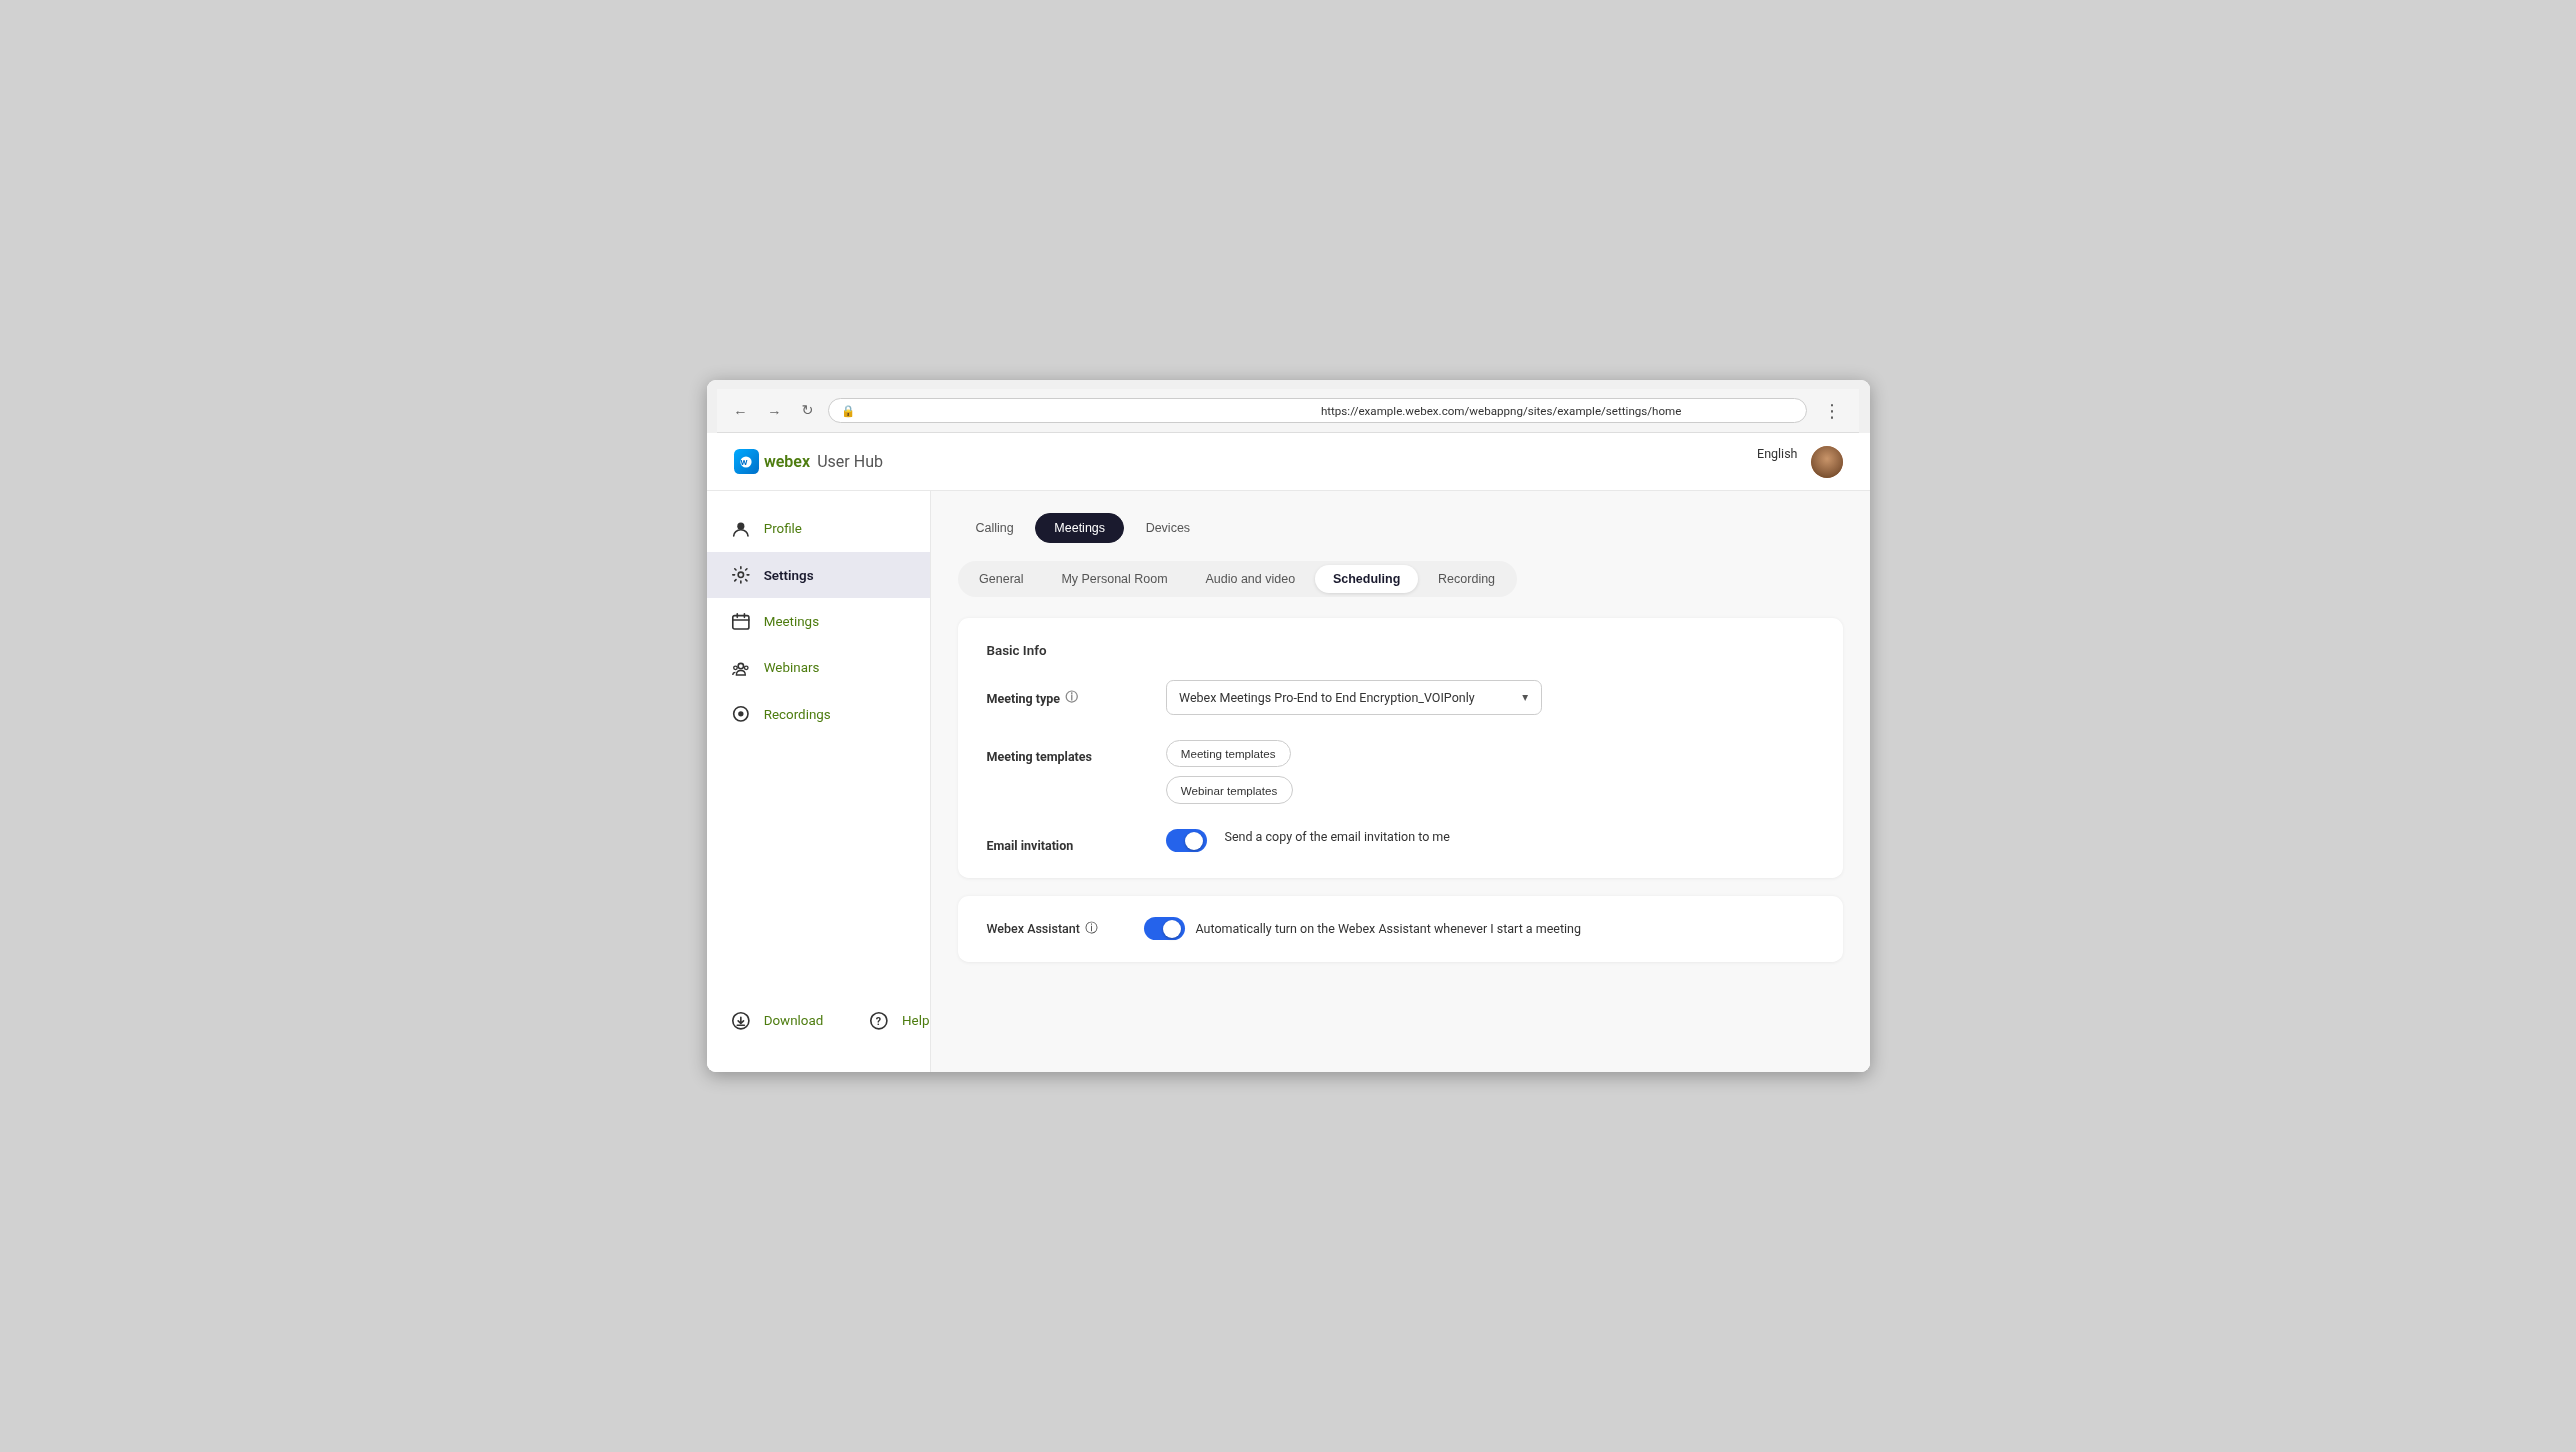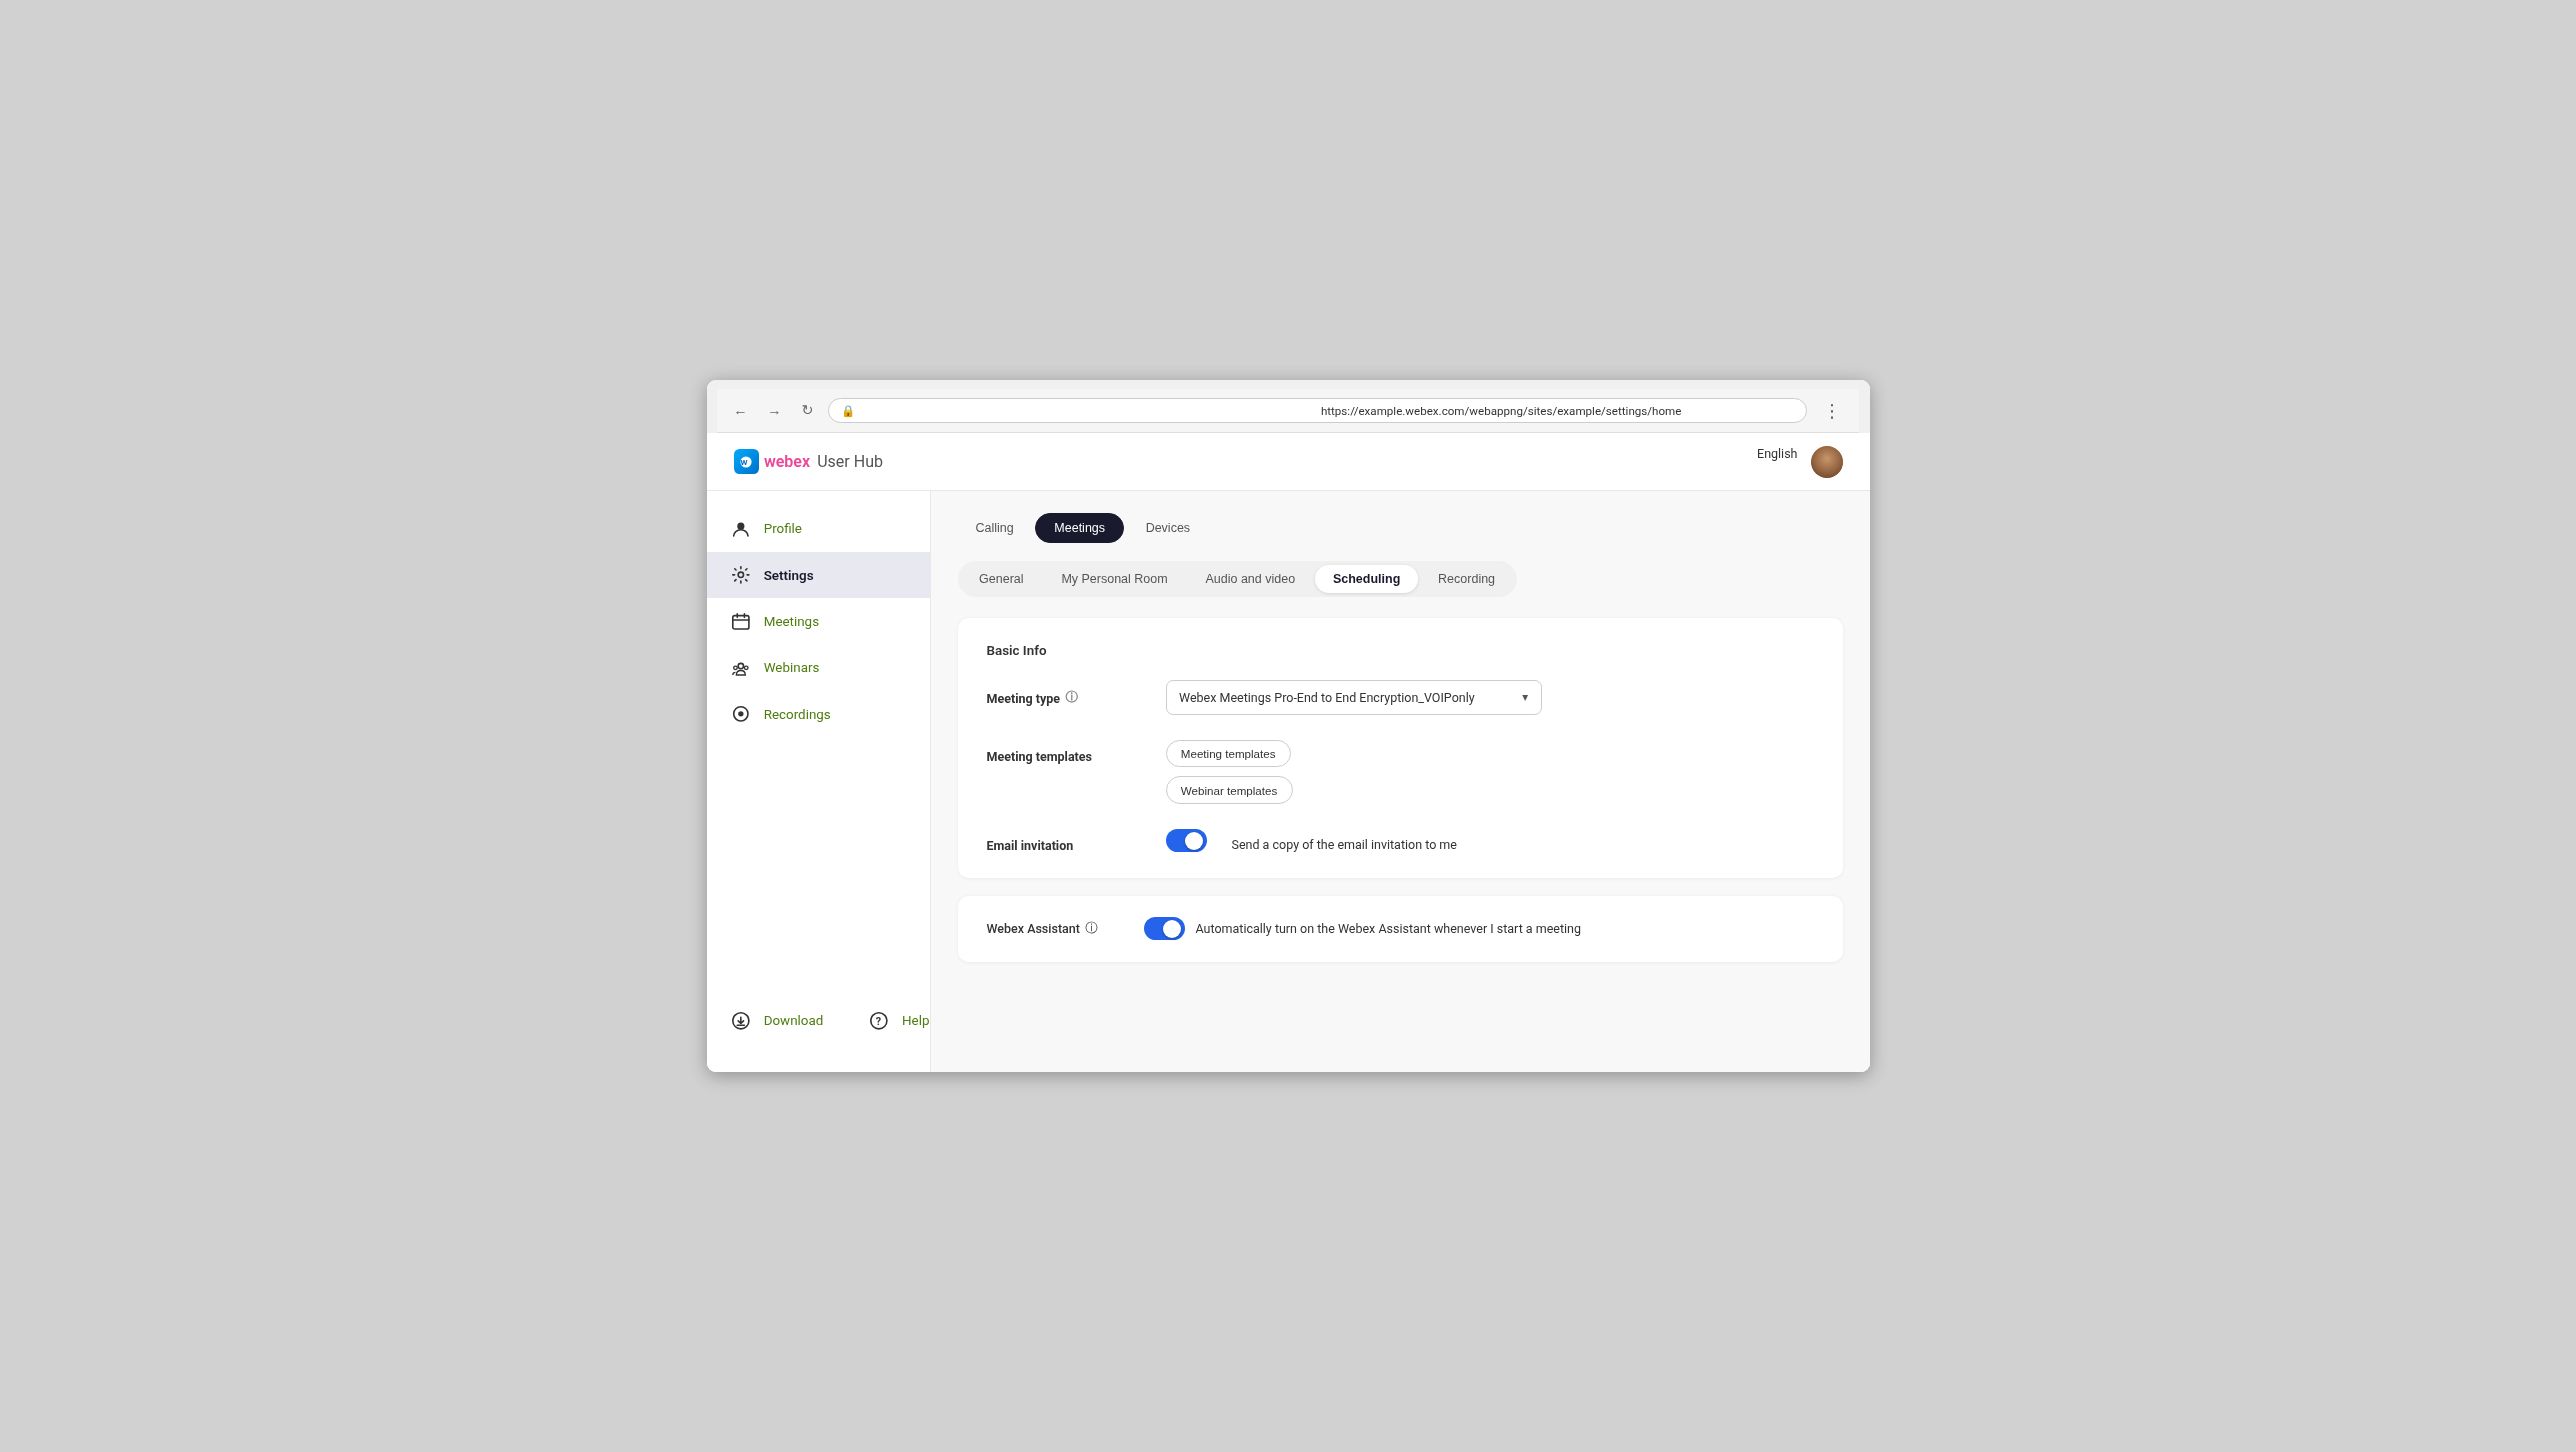--- a/index.html
+++ b/index.html
@@ -170,21 +170,21 @@
 
     .webex-icon svg {
       width: 16px;
       height: 16px;
       fill: white;
     }
 
     .brand-name {
       font-size: 16px;
       font-weight: 600;
-      color: #ec4899;
+      color: #4d7c0f;
     }
 
     .brand-subtitle {
       font-size: 16px;
       color: #555;
       font-weight: 400;
     }
 
     .top-bar-right {
       display: flex;
@@ -401,22 +401,22 @@
       color: #333;
       background: white;
       cursor: pointer;
       display: inline-block;
       width: fit-content;
     }
 
     
     .toggle-row {
       display: flex;
-      align-items: flex-end;
-      gap: 25px;
+      align-items: flex-start;
+      gap: 18px;
     }
 
     .toggle {
       position: relative;
       width: 41px;
       height: 23px;
       cursor: pointer;
     }
 
     .toggle input {

